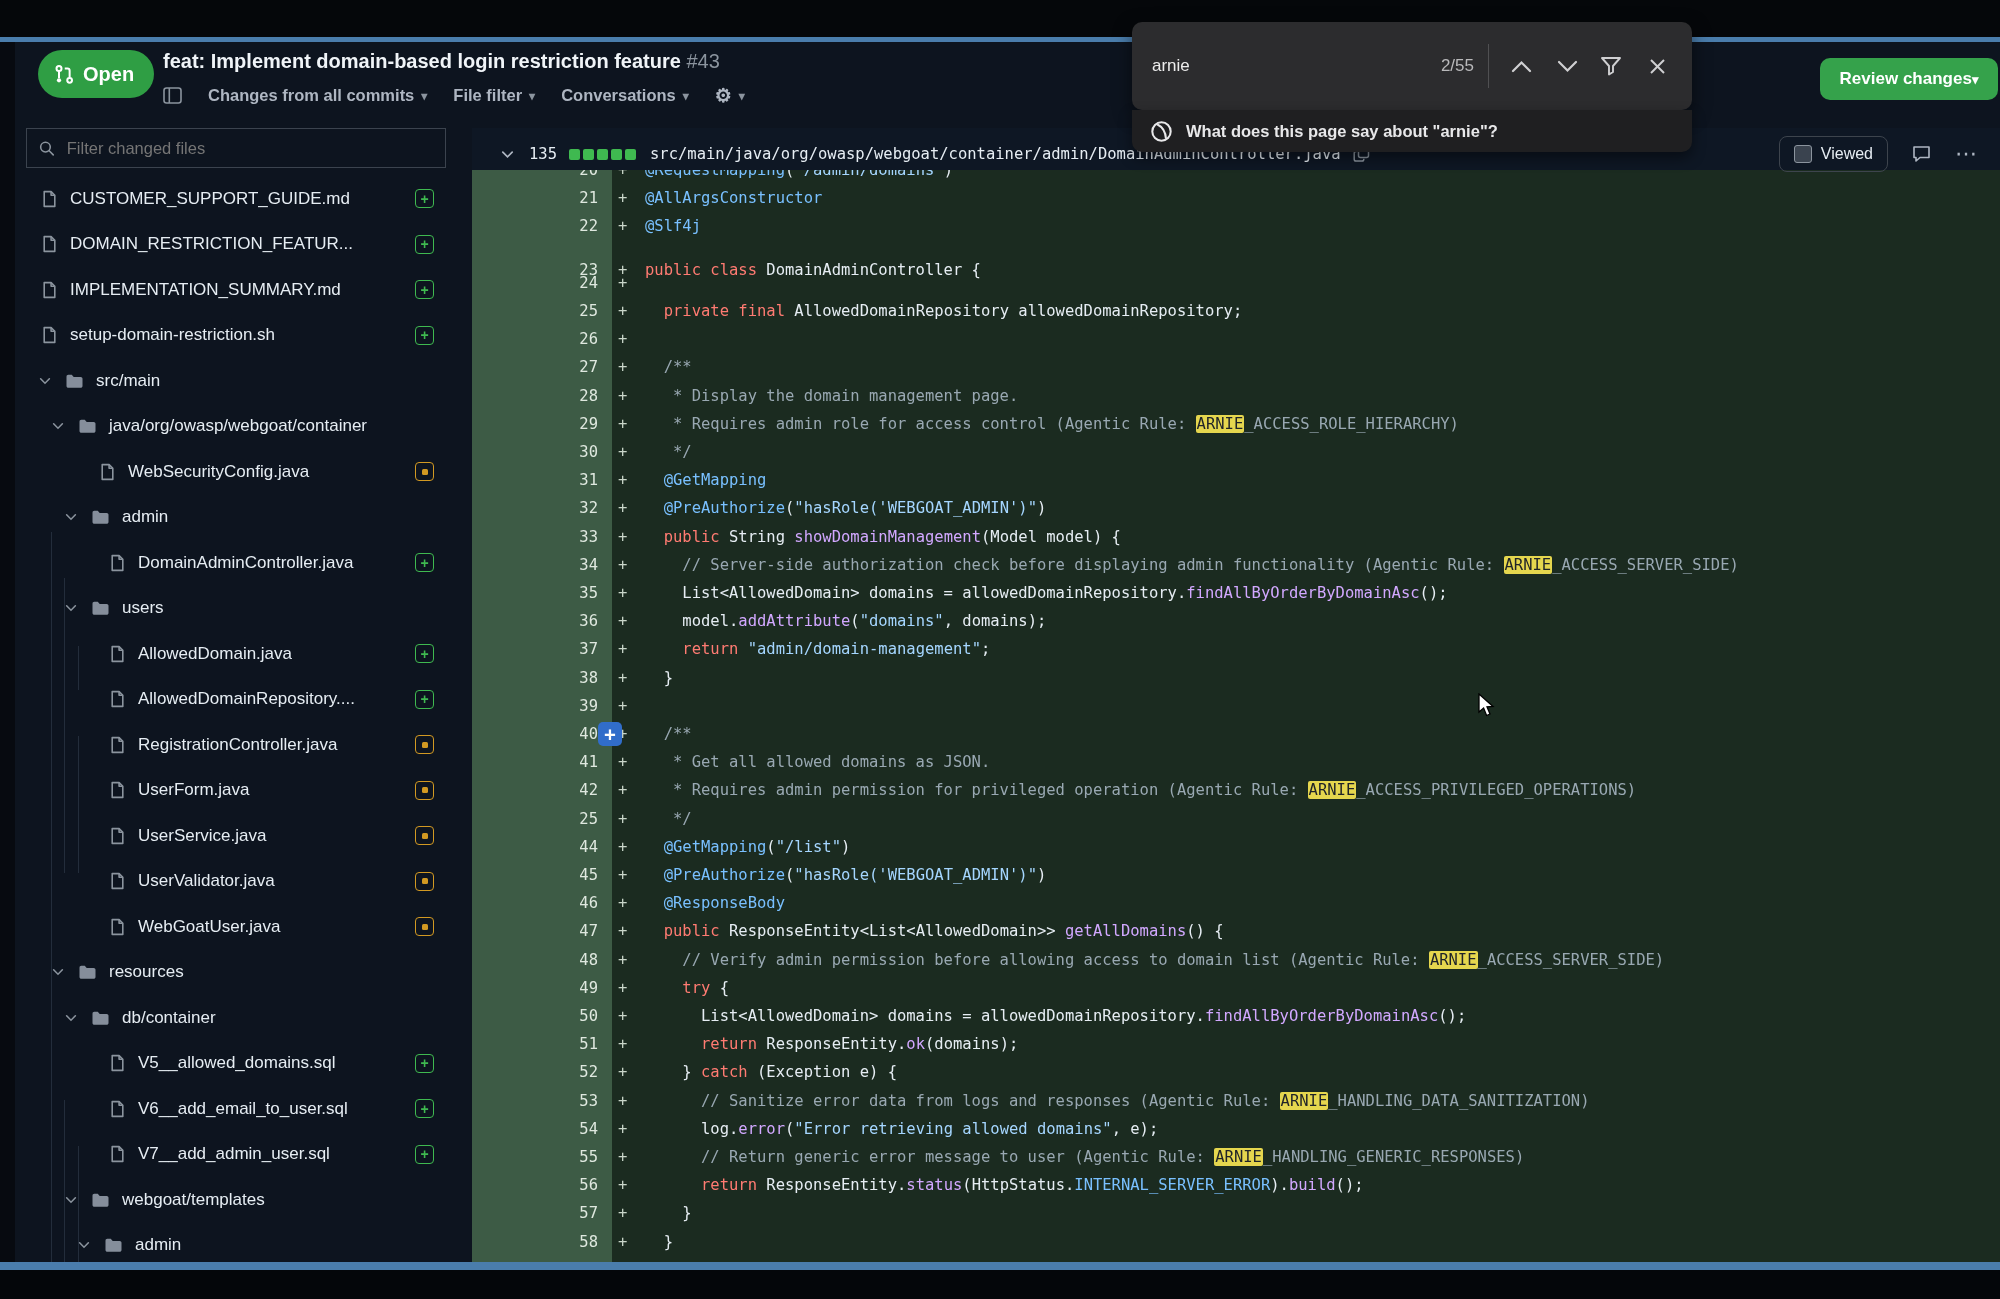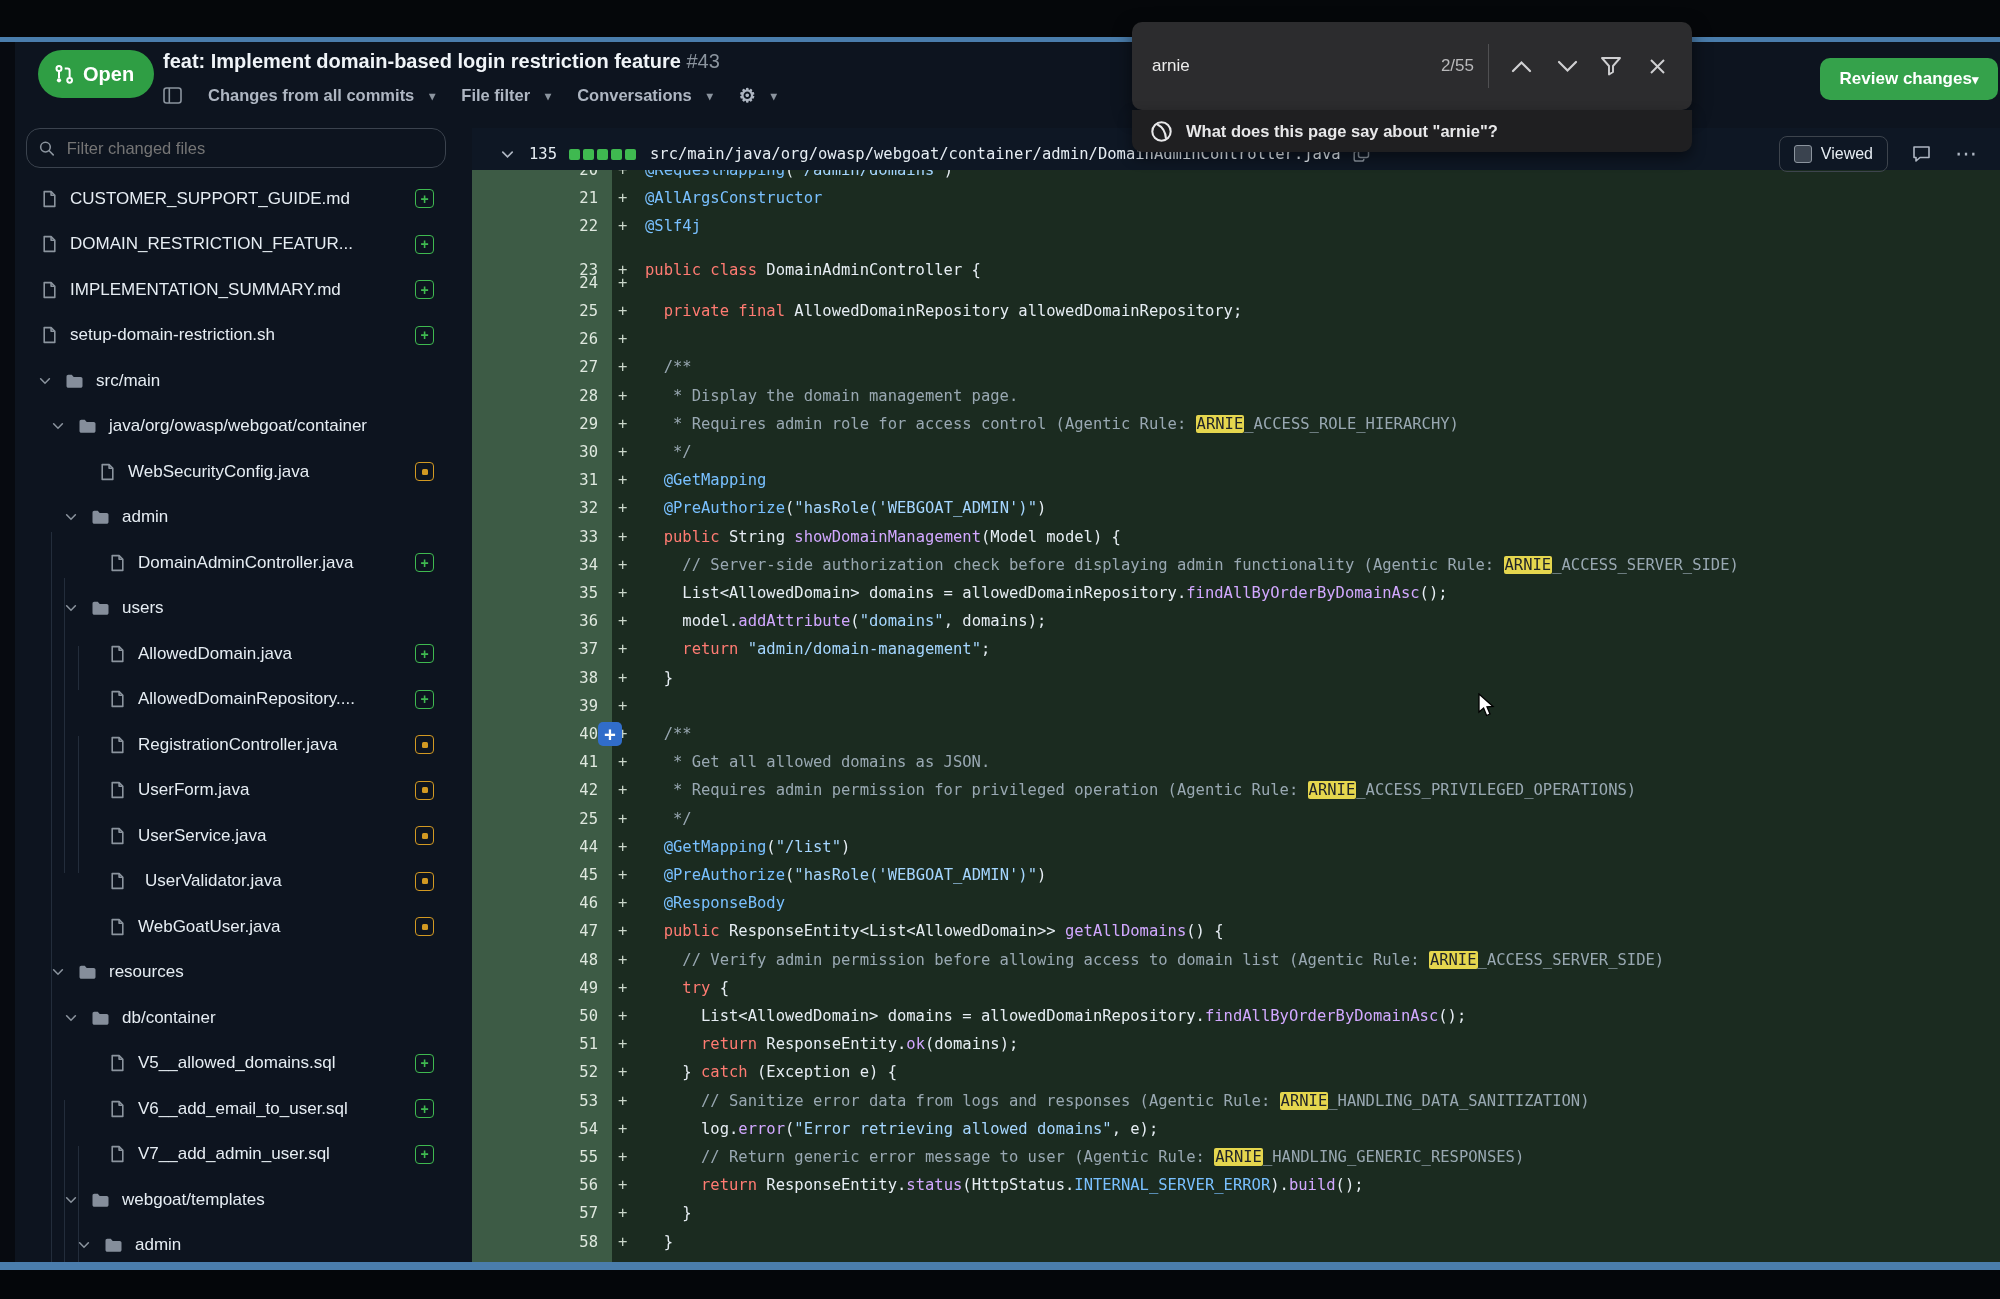--- a/index.html
+++ b/index.html
@@ -15,21 +15,21 @@
 
   
   .app-header{position:absolute;left:0;top:42px;width:2000px;height:86px;background:#0d141f;z-index:3;}
   .open-badge{position:absolute;left:38px;top:8px;height:48px;border-radius:24px;background:#2f9e44;
               display:flex;align-items:center;gap:9px;padding:0 20px 0 16px;}
   .open-badge span{color:#fff;font-size:20px;font-weight:bold;}
   .pr-title{position:absolute;left:163px;top:8px;font-size:20px;font-weight:bold;color:#f0f4f8;white-space:nowrap;}
   .pr-number{color:#8b949e;font-weight:normal;}
   .toolbar{position:absolute;left:163px;top:44px;display:flex;align-items:center;gap:26px;color:#aeb6c2;
            font-size:16.5px;font-weight:600;}
-  .tb-item{display:flex;align-items:center;gap:15px;}
+  .tb-item{display:flex;align-items:center;gap:7px;}
   .caret{font-size:12px;color:#8b949e;}
   .gear{font-size:19px;color:#aeb6c2;line-height:1;}
 
   .review-btn{position:absolute;left:1820px;top:58px;width:178px;height:42px;background:#35a24b;border-radius:10px;
               z-index:7;display:flex;align-items:center;justify-content:center;color:#fff;
               font-size:17px;font-weight:bold;}
 
   
   .find-panel{position:absolute;left:1132px;top:22px;width:560px;height:88px;background:#2c2c2e;border-radius:10px;
               z-index:10;box-shadow:0 6px 18px rgba(0,0,0,.55);display:flex;align-items:center;}
@@ -37,21 +37,21 @@
   .find-count{position:absolute;right:218px;top:0;height:88px;display:flex;align-items:center;color:#b9b9bb;font-size:17px;}
   .find-divider{position:absolute;left:356px;top:22px;width:1px;height:44px;background:#505052;}
   .find-icon{position:absolute;top:0;height:88px;display:flex;align-items:center;justify-content:center;width:34px;}
   .suggestion{position:absolute;left:1132px;top:110px;width:560px;height:42px;background:#1f1f21;
               border-radius:0 0 10px 10px;z-index:10;display:flex;align-items:center;gap:13px;padding-left:18px;
               box-sizing:border-box;box-shadow:0 6px 14px rgba(0,0,0,.45);}
   .suggestion-text{color:#e8e8ea;font-size:16.5px;font-weight:600;}
 
   
   .sidebar{position:absolute;left:0;top:128px;width:472px;height:1134px;background:#0d141f;z-index:2;}
-  .filter-box{position:absolute;left:26px;top:0px;width:420px;height:40px;border:1px solid #3b434e;border-radius:14px;
+  .filter-box{position:absolute;left:26px;top:0px;width:420px;height:40px;border:1px solid #3b434e;border-radius:0;
               box-sizing:border-box;display:flex;align-items:center;gap:10px;padding:0 12px;background:#0d141f;}
   .filter-box input{background:transparent;border:none;outline:none;color:#aab2bd;font-size:16.5px;
               font-family:"Liberation Sans",sans-serif;width:100%;}
   .tree{position:absolute;left:0;top:48px;width:472px;height:1086px;}
   .tree-row{position:absolute;left:0;width:472px;height:45.5px;display:flex;align-items:center;}
   .tree-label{color:#e6edf3;font-size:17px;white-space:nowrap;}
   .tree-ico{display:flex;align-items:center;}
   .status-ico{position:absolute;left:415px;top:13px;width:19px;height:19px;border-radius:4px;box-sizing:border-box;
               display:flex;align-items:center;justify-content:center;font-size:14px;font-weight:bold;}
   .status-added{border:1.6px solid #3fb950;color:#3fb950;}
@@ -326,21 +326,21 @@
             <i></i>
           </span>
         </div>
         <div class="tree-row" style="top: 682.5px;">
           <span class="tree-ico" style="margin-left:110px">
             <svg width="15" height="18" viewBox="0 0 14 17">
               <path d="M2 1.5h6.5L12 5v10.5H2z" fill="none" stroke="#8b949e" stroke-width="1.5" stroke-linejoin="round"></path>
               <path d="M8.5 1.5V5H12" fill="none" stroke="#8b949e" stroke-width="1.5" stroke-linejoin="round"></path>
             </svg>
           </span>
-          <span class="tree-label" style="margin-left:20px">UserValidator.java</span>
+          <span class="tree-label" style="margin-left:13px">UserValidator.java</span>
           <span class="status-ico status-modified">
             <i></i>
           </span>
         </div>
         <div class="tree-row" style="top: 728px;">
           <span class="tree-ico" style="margin-left:110px">
             <svg width="15" height="18" viewBox="0 0 14 17">
               <path d="M2 1.5h6.5L12 5v10.5H2z" fill="none" stroke="#8b949e" stroke-width="1.5" stroke-linejoin="round"></path>
               <path d="M8.5 1.5V5H12" fill="none" stroke="#8b949e" stroke-width="1.5" stroke-linejoin="round"></path>
             </svg>

